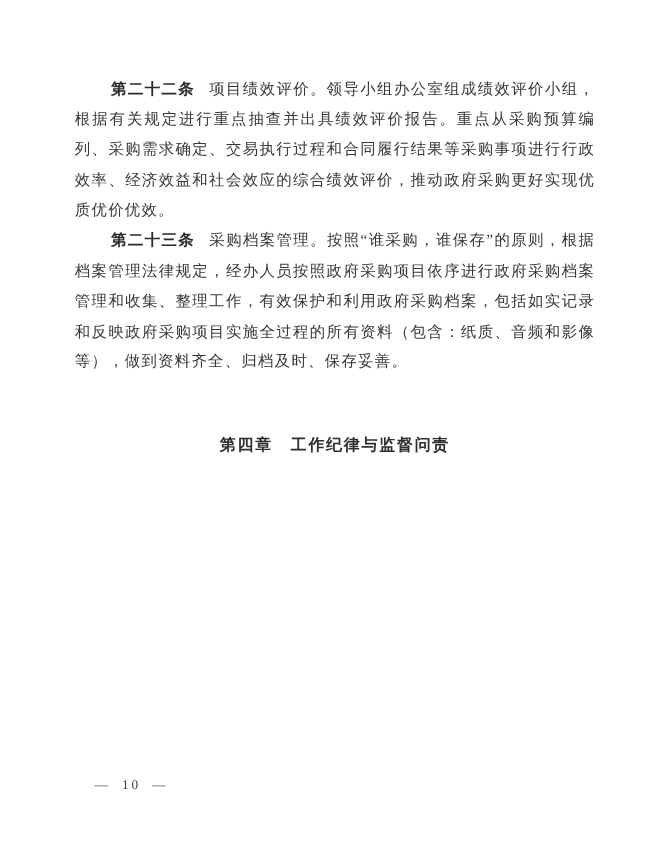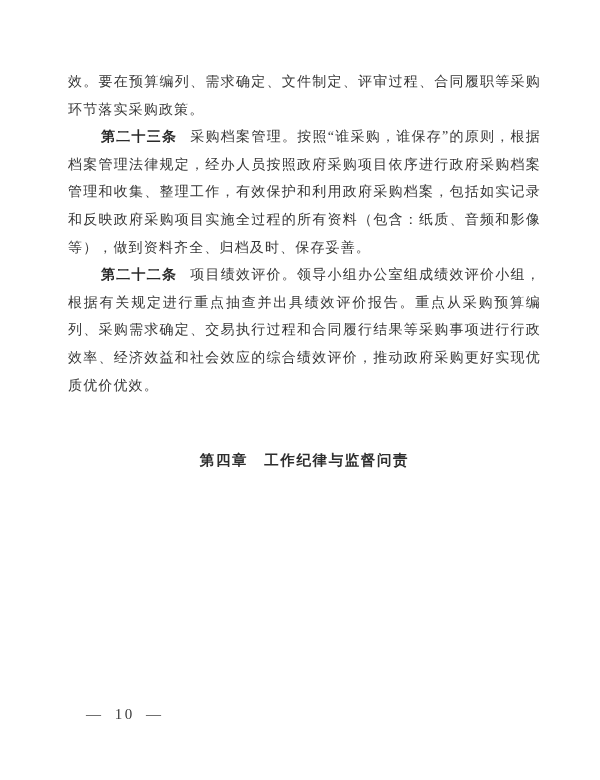--- a/index.html
+++ b/index.html
@@ -41,42 +41,41 @@
     font-size:14.5px;
     letter-spacing:1.6px;
     margin-top:48px;
     margin-bottom:16px;
     text-indent:0;
   }
   .page-number {
     position:absolute;
     left:86px;
     top:706px;
-    font-size:15px;
+    font-size:12px;
     color:#3c3c3c;
     letter-spacing:2.5px;
     word-spacing:5px;
     text-align:right;
   }
 </style>
 </head>
 <body>
 
 <div class="page">
   <div class="content">
 
-    <p class="paragraph">效。要在预算编列、需求确定、文件制定、评审过程、合同履职等采购环节落实采购政策。</p>
 
 
     <p class="article">
-      <span class="lead">第二十三条</span><span>采购档案管理。按照“谁采购，谁保存”的原则，根据档案管理法律规定，经办人员按照政府采购项目依序进行政府采购档案管理和收集、整理工作，有效保护和利用政府采购档案，包括如实记录和反映政府采购项目实施全过程的所有资料（包含：纸质、音频和影像等），做到资料齐全、归档及时、保存妥善。</span>
+      <span class="lead">第二十二条</span><span>项目绩效评价。领导小组办公室组成绩效评价小组，根据有关规定进行重点抽查并出具绩效评价报告。重点从采购预算编列、采购需求确定、交易执行过程和合同履行结果等采购事项进行行政效率、经济效益和社会效应的综合绩效评价，推动政府采购更好实现优质优价优效。</span>
     </p>
 
     <p class="article">
-      <span class="lead">第二十二条</span><span>项目绩效评价。领导小组办公室组成绩效评价小组，根据有关规定进行重点抽查并出具绩效评价报告。重点从采购预算编列、采购需求确定、交易执行过程和合同履行结果等采购事项进行行政效率、经济效益和社会效应的综合绩效评价，推动政府采购更好实现优质优价优效。</span>
+      <span class="lead">第二十三条</span><span>采购档案管理。按照“谁采购，谁保存”的原则，根据档案管理法律规定，经办人员按照政府采购项目依序进行政府采购档案管理和收集、整理工作，有效保护和利用政府采购档案，包括如实记录和反映政府采购项目实施全过程的所有资料（包含：纸质、音频和影像等），做到资料齐全、归档及时、保存妥善。</span>
     </p>
 
     <p class="chapter-heading">第四章　工作纪律与监督问责</p>
 
 
   </div>
 
   <div class="page-number">— 10 —</div>
 </div>
 

